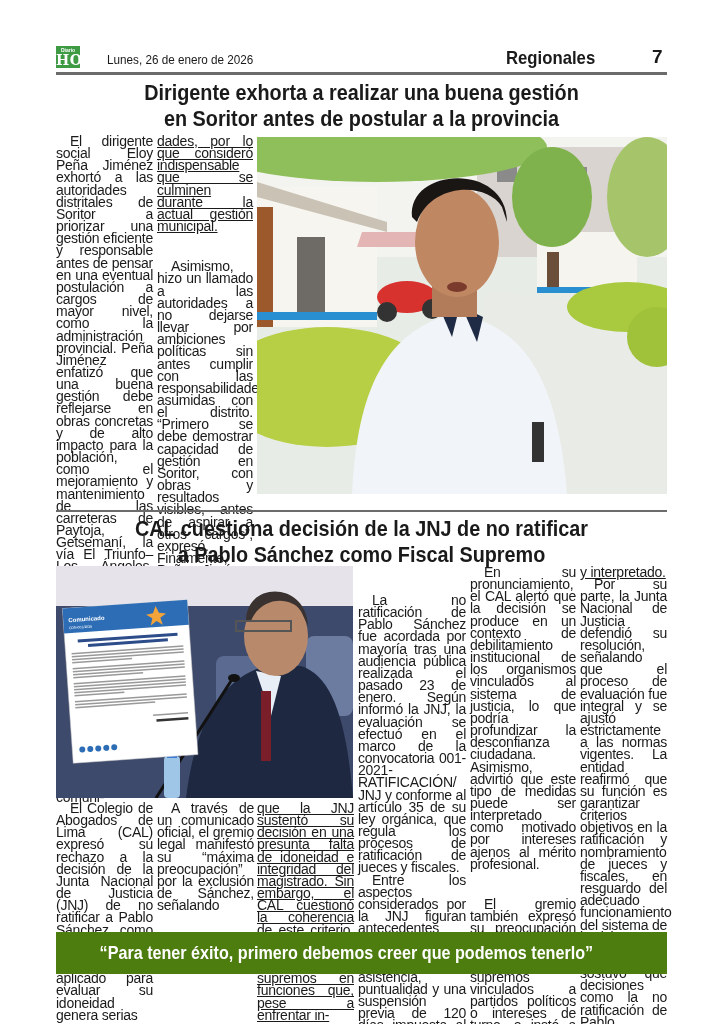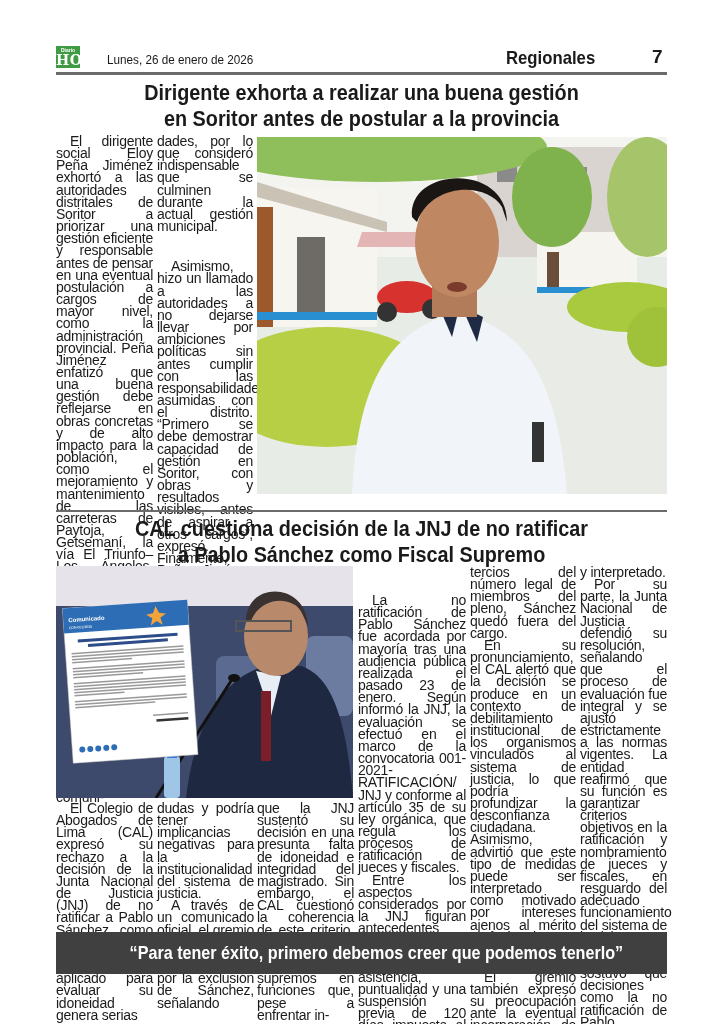--- a/index.html
+++ b/index.html
@@ -9,23 +9,23 @@
   .logo .small{display:block;font-size:5px;font-weight:bold;line-height:6px;margin-top:1px;}
   .logo .big{display:block;font-family:"DejaVu Serif",serif;font-weight:bold;font-size:14px;line-height:14px;letter-spacing:0.5px;}
   .date{position:absolute;left:51px;top:8px;font-size:13px;transform:scaleX(0.9);transform-origin:left;}
   .section{position:absolute;left:450px;top:3px;font-size:19px;font-weight:bold;transform:scaleX(0.88);transform-origin:left;}
   .pagenum{position:absolute;left:596px;top:2px;font-size:19px;font-weight:bold;}
   .rule{position:absolute;left:56px;width:611px;height:3px;background:#6b6b6b;}
   .headline{position:absolute;left:56px;width:611px;text-align:center;font-weight:bold;font-size:22px;line-height:26px;transform:scaleX(0.9);transform-origin:center;color:#1a1a1a;}
   .col{position:absolute;font-size:14px;line-height:12.15px;text-align:justify;letter-spacing:-0.25px;}
   .col p{margin:0;text-indent:14px;}
   .col p.gap{margin-top:28px;}
-  .col p.noind{text-indent:0;}
+  .col p.noind{text-indent:0;text-decoration:underline;}
   .photo{position:absolute;overflow:hidden;}
-  .quote-bar{position:absolute;left:56px;top:932px;width:611px;height:42px;background:#404040;color:#fff;display:flex;align-items:center;justify-content:flex-end;}
+  .quote-bar{position:absolute;left:56px;top:932px;width:611px;height:42px;background:#4d7c0f;color:#fff;display:flex;align-items:center;justify-content:flex-start;}
   .quote-bar span{font-size:19px;font-weight:bold;transform:scaleX(0.85);white-space:nowrap;}
 </style>
 </head>
 <body>
 
 <div class="masthead">
   <div class="logo">
     <span class="small">Diario</span>
     <span class="big">HOY</span>
   </div>
@@ -160,32 +160,30 @@
           <circle cx="54" cy="180" r="3"></circle>
       </g>
     </g>
   </svg>
 </div>
 
 <div class="col" style="left:56px;top:802px;width:97px;">
   <p>El Colegio de Abogados de Lima (CAL) expresó su rechazo a la decisión de la Junta Nacional de Justicia (JNJ) de no ratificar a Pablo Sánchez como fiscal supremo, al considerar que el criterio aplicado para evaluar su idoneidad genera serias</p>
 </div>
 <div class="col" style="left:157px;top:802px;width:97px;">
-  <p class="noind">dudas y podría tener implicancias negativas para la institucionalidad del sistema de justicia.</p>
   <p>A través de un comunicado oficial, el gremio legal manifestó su “máxima preocupación” por la exclusión de Sánchez, señalando</p>
 </div>
 <div class="col" style="left:257px;top:802px;width:97px;">
   <p class="noind">que la JNJ sustentó su decisión en una presunta falta de idoneidad e integridad del magistrado. Sin embargo, el CAL cuestionó la coherencia de este criterio, al advertir que actualmente existen fiscales supremos en funciones que, pese a enfrentar in-</p>
 </div>
 <div class="col" style="left:358px;top:566px;width:108px;">
   <p class="gap">La no ratificación de Pablo Sánchez fue acordada por mayoría tras una audiencia pública realizada el pasado 23 de enero. Según informó la JNJ, la evaluación se efectuó en el marco de la convocatoria 001-2021-RATIFICACIÓN/ JNJ y conforme al artículo 35 de su ley orgánica, que regula los procesos de ratificación de jueces y fiscales.</p>
   <p>Entre los aspectos considerados por la JNJ figuran antecedentes disciplinarios, desempeño funcional, asistencia, puntualidad y una suspensión previa de 120 días impuesta al fiscal por faltas calificadas como muy graves. Al no alcanzar el respaldo de los dos</p>
 </div>
 <div class="col" style="left:470px;top:566px;width:106px;">
-  <p class="noind">tercios del número legal de miembros del pleno, Sánchez quedó fuera del cargo.</p>
   <p>En su pronunciamiento, el CAL alertó que la decisión se produce en un contexto de debilitamiento institucional de los organismos vinculados al sistema de justicia, lo que podría profundizar la desconfianza ciudadana. Asimismo, advirtió que este tipo de medidas puede ser interpretado como motivado por intereses ajenos al mérito profesional.</p>
   <p class="gap">El gremio también expresó su preocupación ante la eventual incorporación de fiscales supremos vinculados a partidos políticos o intereses de turno, e instó a que los futuros nombramientos se realicen con absoluta independencia</p>
 </div>
 <div class="col" style="left:580px;top:566px;width:87px;">
   <p class="noind">y interpretado.</p>
   <p>Por su parte, la Junta Nacional de Justicia defendió su resolución, señalando que el proceso de evaluación fue integral y se ajustó estrictamente a las normas vigentes. La entidad reafirmó que su función es garantizar criterios objetivos en la ratificación y nombramiento de jueces y fiscales, en resguardo del adecuado funcionamiento del sistema de justicia.</p>
   <p>Finalmente, el CAL sostuvo que decisiones como la no ratificación de Pablo Sánchez podrían agravar el deterioro moral e institucional del Ministerio Público, afectando la percepción de autonomía e independencia que demanda la ciudadanía.</p>
   <p class="noind">Fuente: La República</p>
 </div>
 

